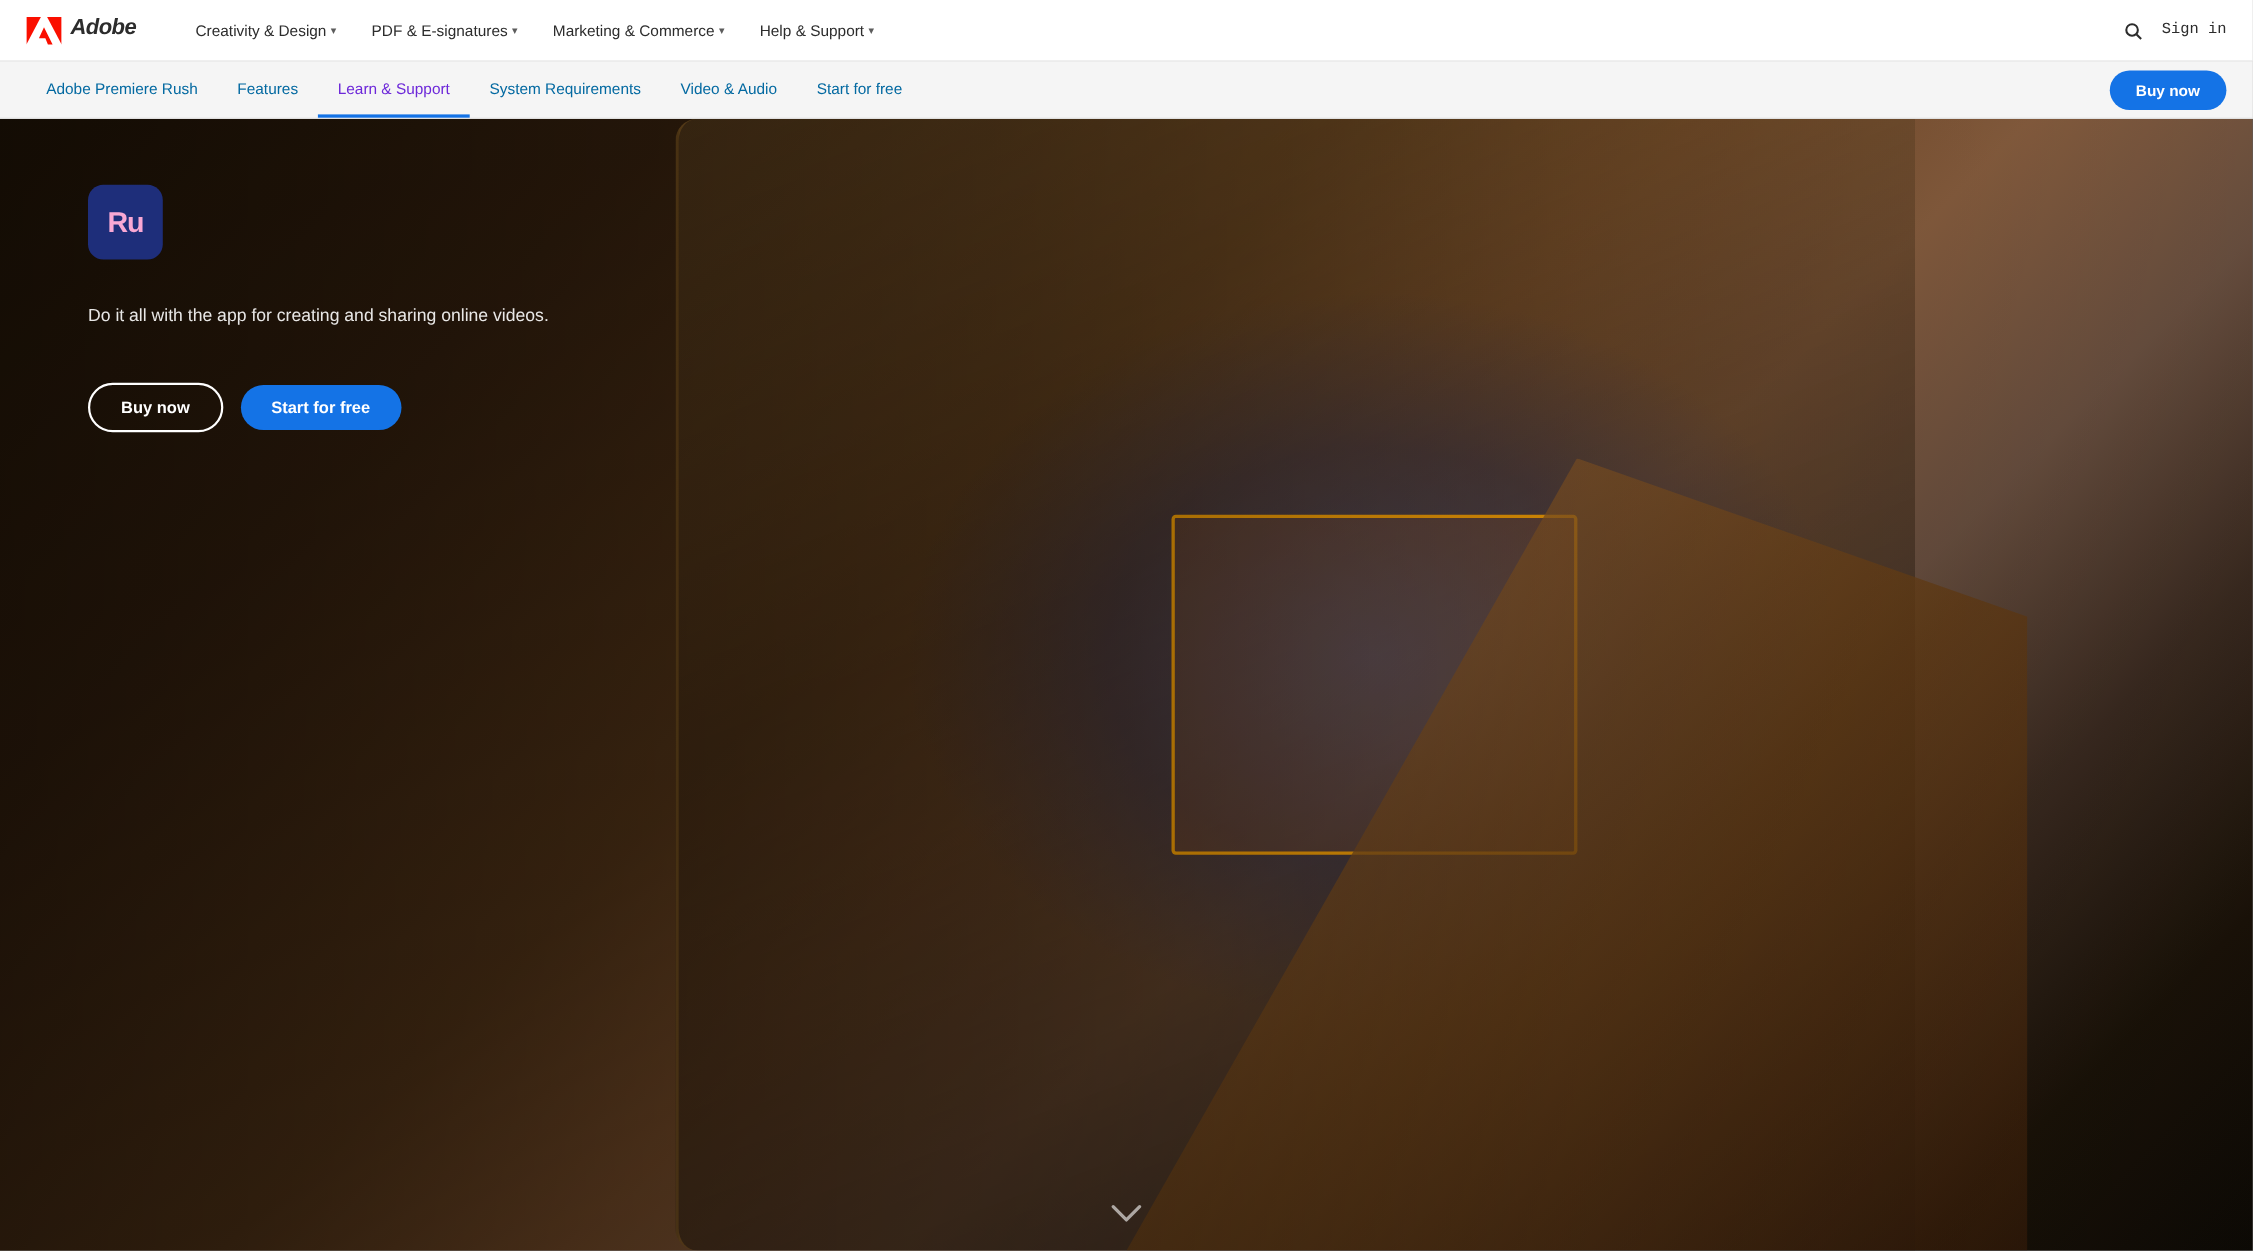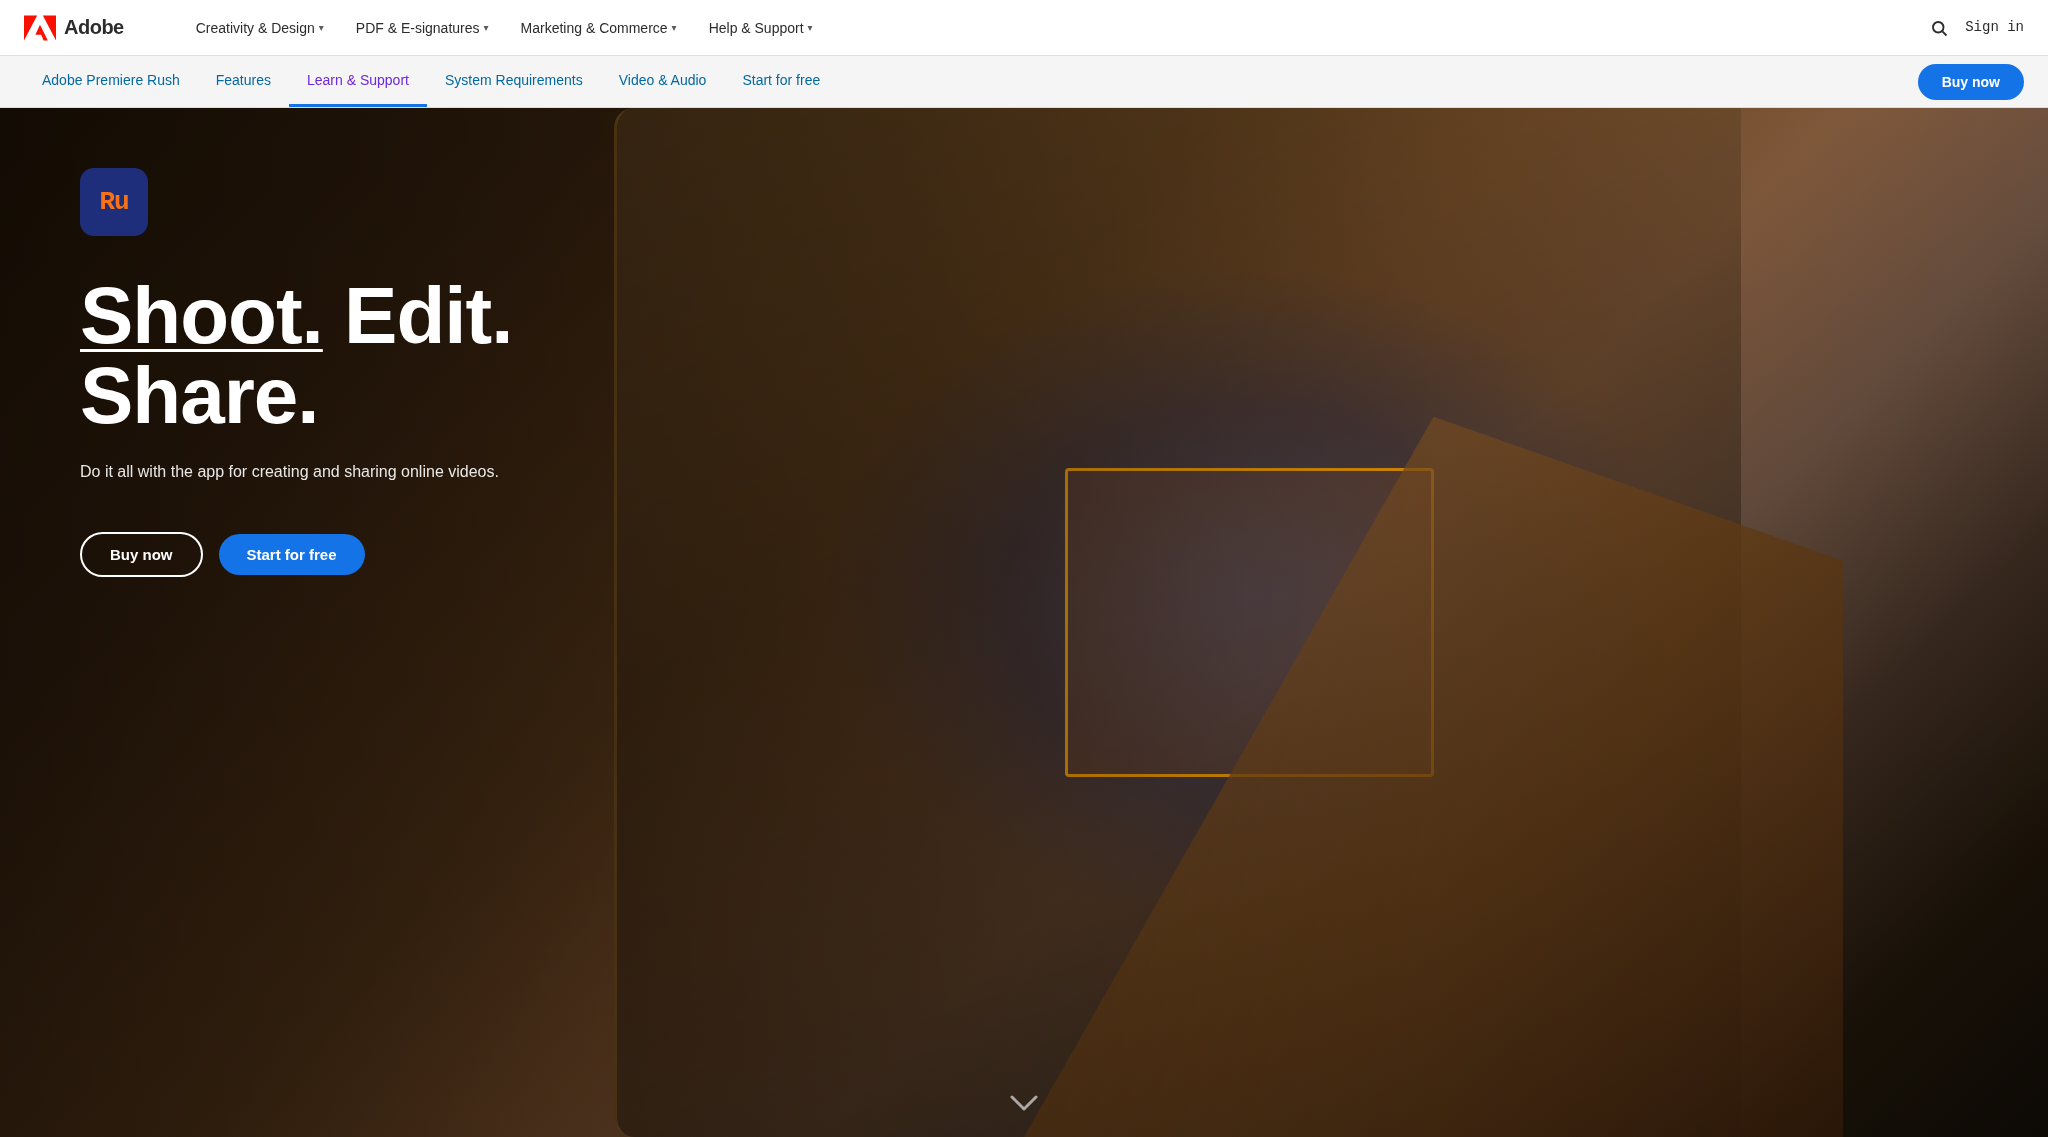--- a/index.html
+++ b/index.html
@@ -11,24 +11,24 @@
       align-items: center;
       background: #fff;
       height: 56px;
       padding: 0 24px;
       border-bottom: 1px solid #e0e0e0;
       position: relative;
       z-index: 100;
     }
     .adobe-logo {
       display: flex;
-      align-items: center;
       gap: 8px;
-      margin-right: 58px;
-      cursor: pointer;
+      margin-right: 40px;
+      cursor: pointer;
+      font-style: italic;
     }
     .adobe-logo-icon {
       width: 32px;
       height: 28px;
     }
     .adobe-logo-text {
       font-size: 20px;
       font-weight: 700;
       color: #2c2c2c;
       letter-spacing: -0.5px;
@@ -223,22 +223,22 @@
       width: 68px;
       height: 68px;
       background: #1e2e7a;
       border-radius: 14px;
       display: flex;
       align-items: center;
       justify-content: center;
       margin-bottom: 40px;
       font-size: 26px;
       font-weight: 900;
-      color: #f97316;
-      font-family: Liberation Mono, monospace;
+      color: #f9a8d4;
+      font-family: Liberation Sans, sans-serif;
       letter-spacing: -1px;
     }
     .hero-title {
       font-size: 80px;
       font-weight: 900;
       color: #fff;
       line-height: 1.0;
       margin-bottom: 24px;
       letter-spacing: -1px;
     }
@@ -365,23 +365,20 @@
   <div class="hero-bg"></div>
   <div class="hero-phone"></div>
   <div class="hero-screen-glow"></div>
   <div class="hero-frame"></div>
   <div class="hero-hand"></div>
   <div class="hero-overlay"></div>
 
   <div class="hero-content">
     <div class="product-icon">Ru</div>
 
-    <h1 class="hero-title">
-      <span class="hero-title-underline">Shoot.</span><span> Edit. Share.</span>
-    </h1>
 
     <p class="hero-subtitle">Do it all with the app for creating and sharing online videos.</p>
 
     <div class="hero-buttons">
       <button class="btn-outline-white">Buy now</button>
       <button class="btn-blue-solid">Start for free</button>
     </div>
   </div>
 
   <div class="scroll-indicator">

